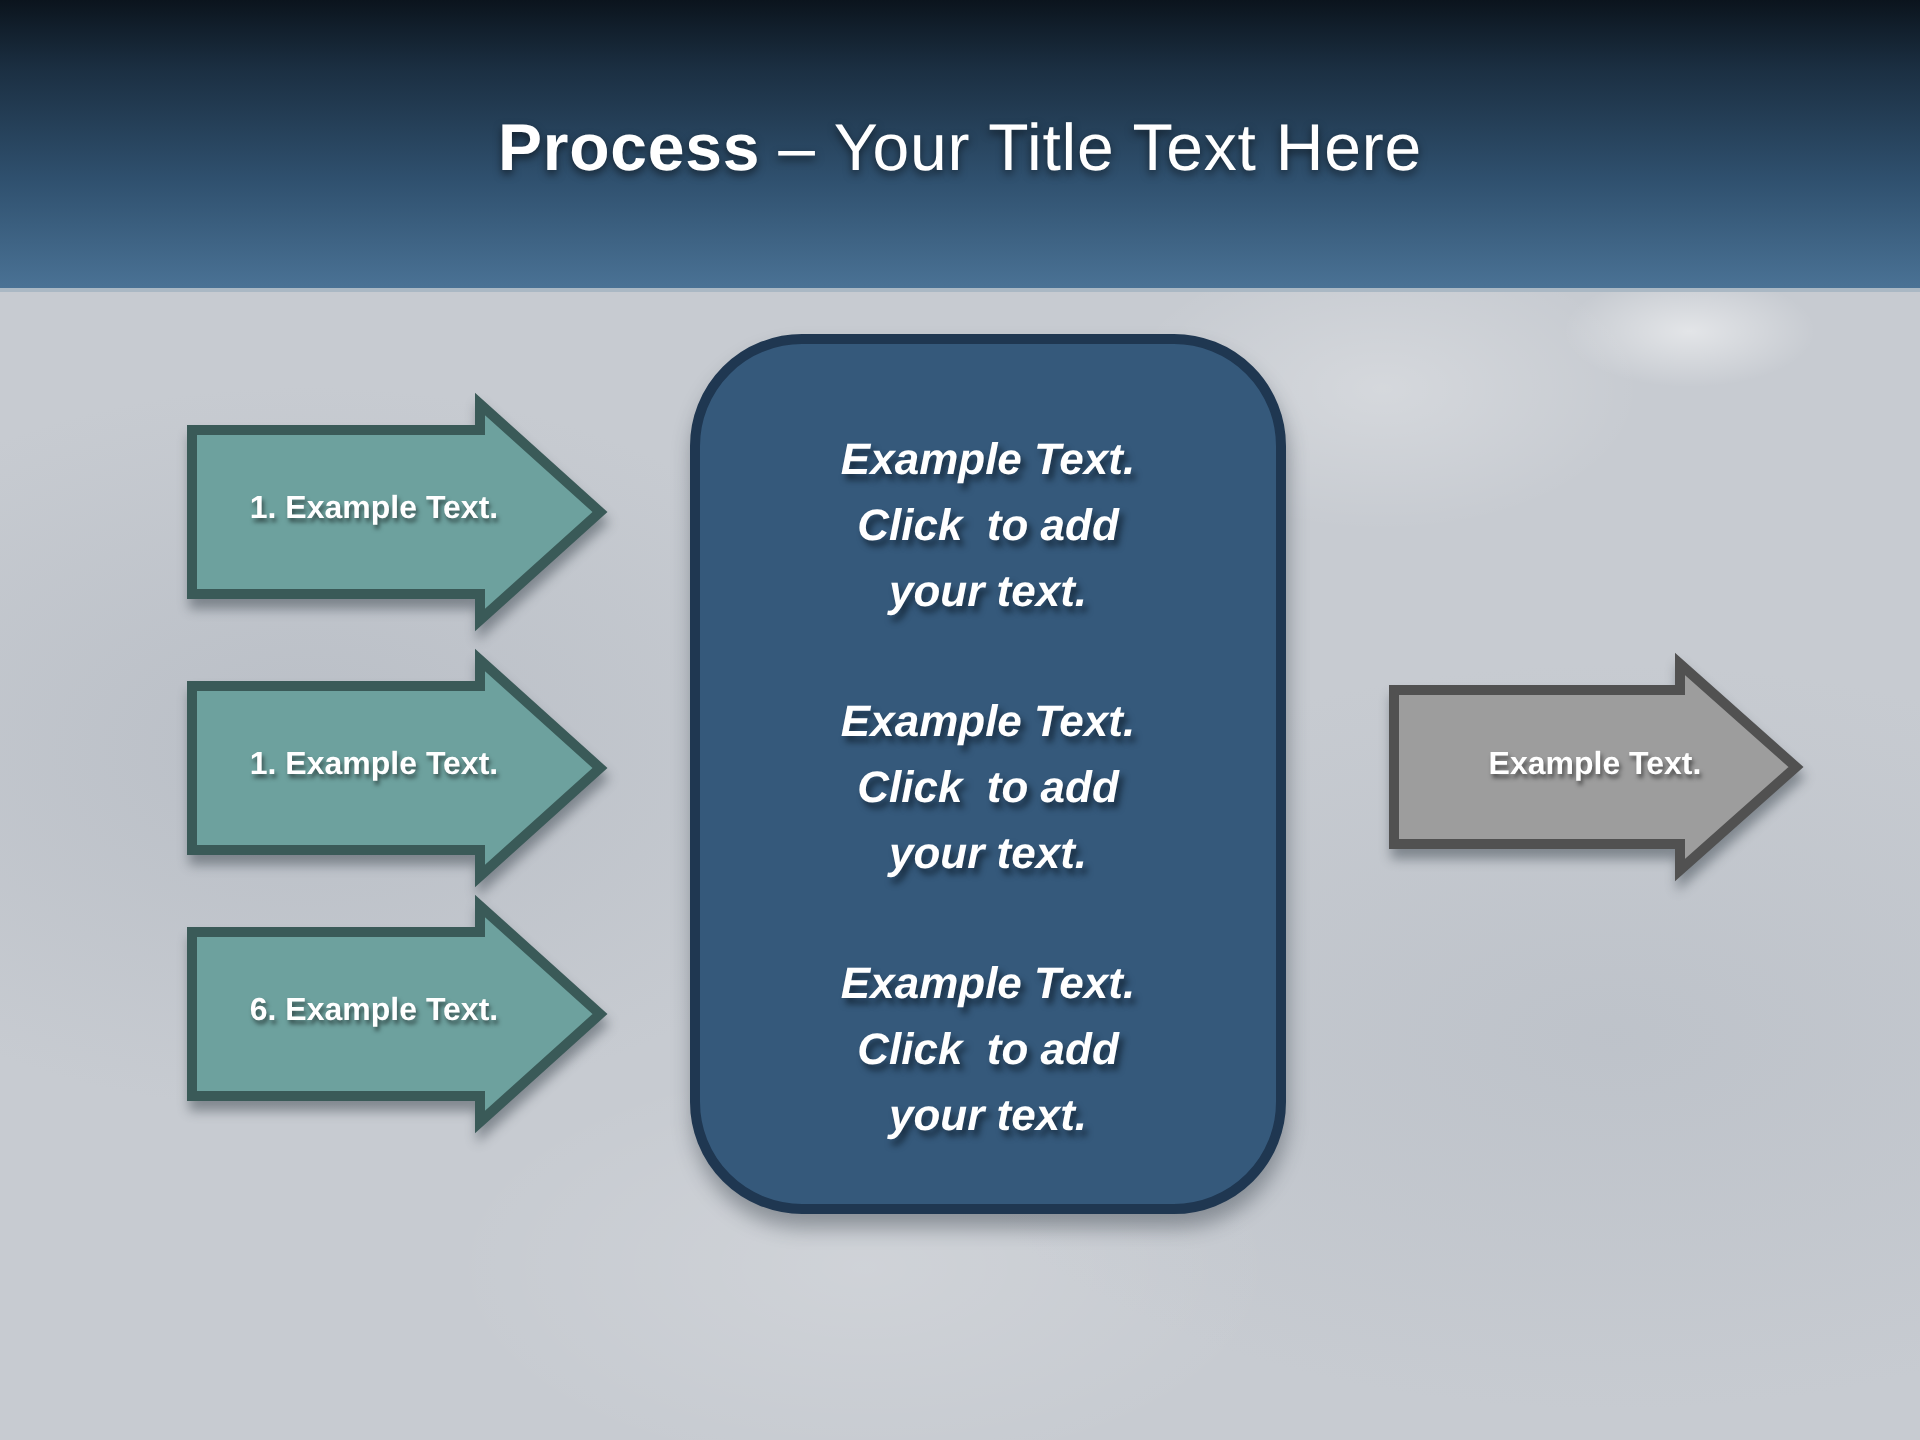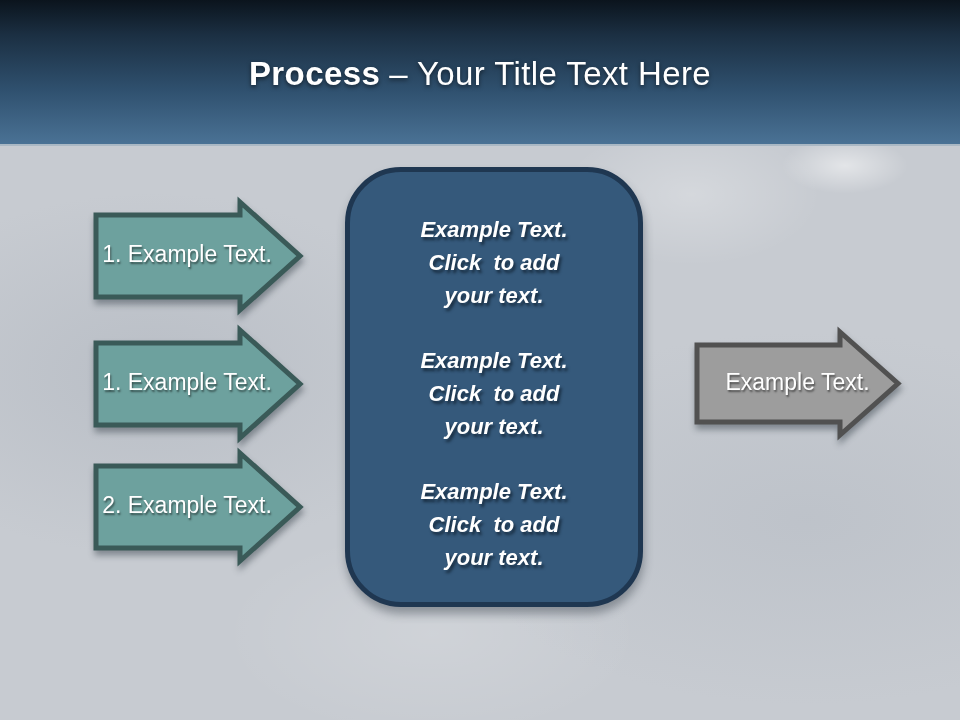--- a/index.html
+++ b/index.html
@@ -67,24 +67,25 @@
     stroke: var(--gray_border, #515151);
     stroke-width: 5;
     stroke-linejoin: miter;
   }
   .arrow-label {
     position: absolute;
     inset: 0;
     display: flex;
     align-items: center;
     justify-content: center;
-    font-size: 23px;
+    font-size: 16px;
     color: var(--text_white, #ffffff);
     text-shadow: 1px 2px 2px rgba(0,0,0,0.5);
     white-space: nowrap;
+    font-weight: bold;
   }
   .teal .arrow-label { padding: 0 22px 3px 0; }
   .gray .arrow-label { padding-bottom: 2px; }
 
   .a1 { left: 96px; top: 202px; width: 204px; height: 108px; }
   .a2 { left: 96px; top: 330px; width: 204px; height: 108px; }
   .a3 { left: 96px; top: 453px; width: 204px; height: 108px; }
   .a-right { left: 697px; top: 332px; width: 201px; height: 103px; }
 
   
@@ -135,21 +136,21 @@
     <svg viewBox="0 0 204 108" preserveAspectRatio="none">
       <polygon points="0,13 144,13 144,0 204,54 144,108 144,95 0,95"></polygon>
     </svg>
     <div class="arrow-label">1. Example Text.</div>
   </div>
 
   <div class="arrow teal a3">
     <svg viewBox="0 0 204 108" preserveAspectRatio="none">
       <polygon points="0,13 144,13 144,0 204,54 144,108 144,95 0,95"></polygon>
     </svg>
-    <div class="arrow-label">2. Example Text.</div>
+    <div class="arrow-label">6. Example Text.</div>
   </div>
 
   <section class="panel">
     <p class="panel-block">Example Text.
 Click  to add
 your text.</p>
     <p class="panel-block">Example Text.
 Click  to add
 your text.</p>
     <p class="panel-block">Example Text.

